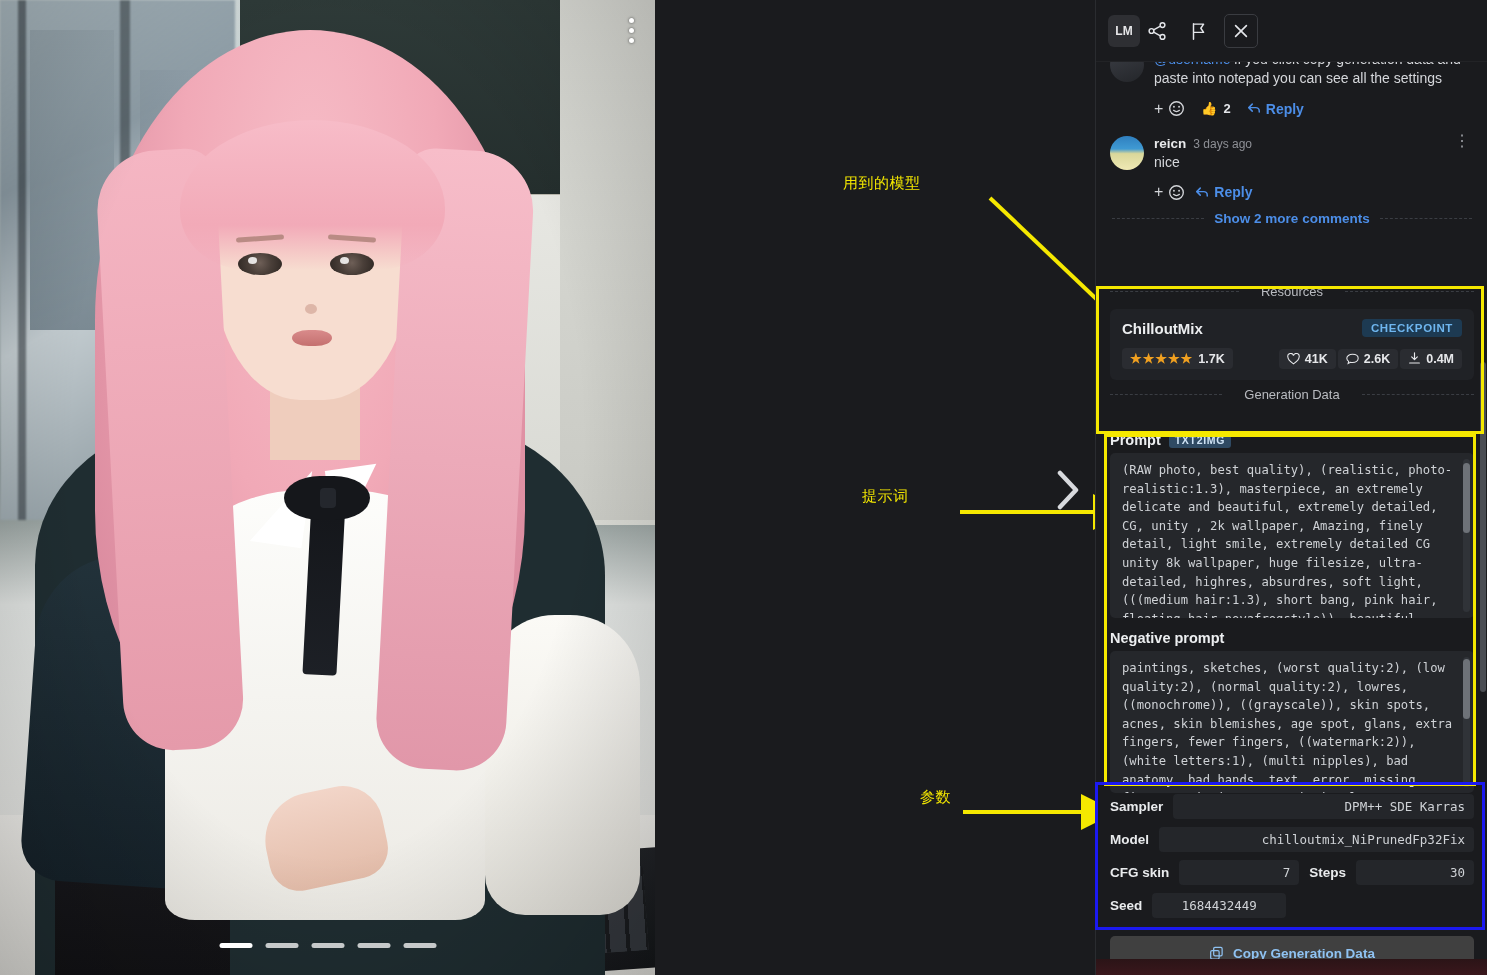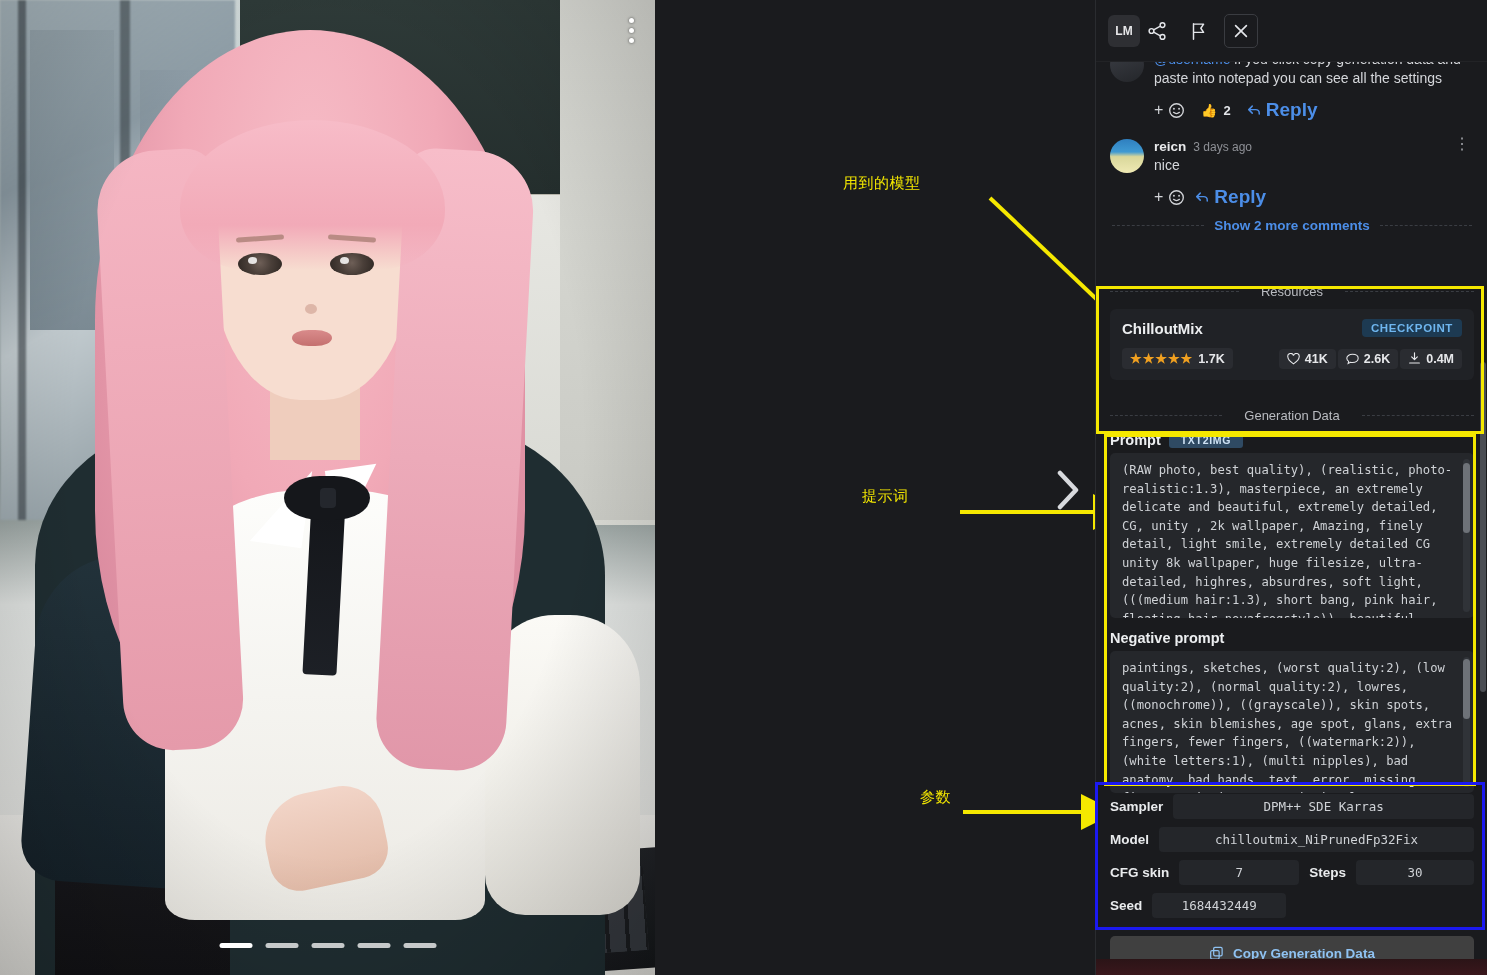--- a/index.html
+++ b/index.html
@@ -243,21 +243,21 @@
   .cmt-time { color: #8e9096; font-size: 12px; }
   .cmt-text { color: #d5d7db; font-size: 14px; line-height: 19px; margin-top: 2px; word-wrap: break-word; }
   .cmt-mention { color: #4c8ee8; }
   .cmt-actions { display: flex; align-items: center; gap: 10px; margin-top: 11px; }
   .react-chip {
     display: flex; align-items: center; gap: 6px; padding: 2px 6px;
     border-radius: 14px; cursor: pointer; color: #c9cbd0; font-size: 13px;
   }
   .react-add { color: #d2d4d8; font-size: 16px; display: flex; align-items: center; gap: 5px; cursor: pointer; }
   .chip-like { background: transparent; font-weight: bold; color: #e3e5e9; font-size: 13px; }
-  .reply-btn { color: #4c8ee8; font-size: 19px; font-weight: bold; display: flex; align-items: center; gap: 5px; cursor: pointer; }
+  .reply-btn { color: #4c8ee8; font-size: 14px; font-weight: bold; display: flex; align-items: center; gap: 5px; cursor: pointer; }
   .cmt-kebab { color: #9b9da3; font-size: 16px; line-height: 10px; cursor: pointer; padding: 0 4px; }
   .show-more {
     display: flex; align-items: center; gap: 10px; margin-top: 10px; padding: 0 2px;
   }
   .show-more .dashline { flex: 1; border-top: 1px dashed #3a3d43; }
   .show-more a { color: #4c8ee8; font-size: 13.5px; font-weight: bold; cursor: pointer; white-space: nowrap; }
 
   
   .resources { position: absolute; left: 0; top: 284px; width: 392px; padding: 0 14px; }
   .sec-title { display: flex; align-items: center; gap: 22px; }
@@ -274,27 +274,27 @@
   }
   .res-row2 { display: flex; align-items: center; justify-content: space-between; margin-top: 11px; }
   .stat-pill {
     display: flex; align-items: center; gap: 5px; background: #2a2c31;
     border-radius: 4px; padding: 3px 8px; color: #e7e8eb; font-size: 12.5px; font-weight: bold;
   }
   .stars { color: #f0a020; font-size: 13px; letter-spacing: 1px; }
   .stat-group { display: flex; gap: 2px; }
 
   
-  .gendata-title { margin-top: 28px; justify-content: flex-end; }
+  .gendata-title { margin-top: 7px; justify-content: flex-end; }
   .gen-block { position: absolute; left: 0; top: 432px; width: 392px; padding: 0 14px; }
   .gen-label-row { display: flex; align-items: center; gap: 8px; margin-bottom: 5px; }
   .gen-label { color: #eceef0; font-size: 14.5px; font-weight: bold; }
   .gen-tag {
     background: #2f4a63; color: #cfe3f5; font-size: 10.5px; font-weight: bold;
-    letter-spacing: .7px; padding: 2px 12px; border-radius: 3px;
+    letter-spacing: .7px; padding: 2px 6px; border-radius: 3px;
   }
   .gen-box {
     background: #25272b; border-radius: 5px; position: relative;
     font-family: "DejaVu Sans Mono", "Liberation Mono", monospace;
     color: #cfd2d6; font-size: 12.2px; line-height: 18.6px;
     padding: 8px 20px 6px 12px; overflow: hidden;
   }
   .gen-box .sbar {
     position: absolute; right: 4px; top: 6px; bottom: 6px; width: 7px;
     background: #303338; border-radius: 4px;
@@ -306,21 +306,21 @@
   #promptBox .sthumb { top: 10px; height: 70px; }
   #negBox { height: 142px; }
   #negBox .sthumb { top: 8px; height: 60px; }
 
   
   .params { position: absolute; left: 0; top: 790px; width: 392px; padding: 0 14px; }
   .prow { display: flex; align-items: center; gap: 10px; height: 33px; }
   .pname { color: #e9ebed; font-size: 13.5px; font-weight: bold; white-space: nowrap; }
   .pval {
     flex: 1; background: #242budge; background-color: #24262a; border-radius: 4px;
-    color: #cfd2d6; font-size: 12.5px; text-align: center; padding: 5px 9px;
+    color: #cfd2d6; font-size: 12.5px; text-align: right; padding: 5px 9px;
     font-family: "DejaVu Sans Mono", "Liberation Mono", monospace;
   }
   .pval.narrow { flex: none; width: 120px; }
   .pval.seed { flex: none; width: 134px; text-align: center; }
   .copy-btn {
     margin: 8px 14px 0; height: 34px; background: #404040; border-radius: 5px;
     display: flex; align-items: center; justify-content: center; gap: 9px;
     color: #8fc2f2; font-size: 13.5px; font-weight: bold; cursor: pointer;
   }
   .panel-foot {

